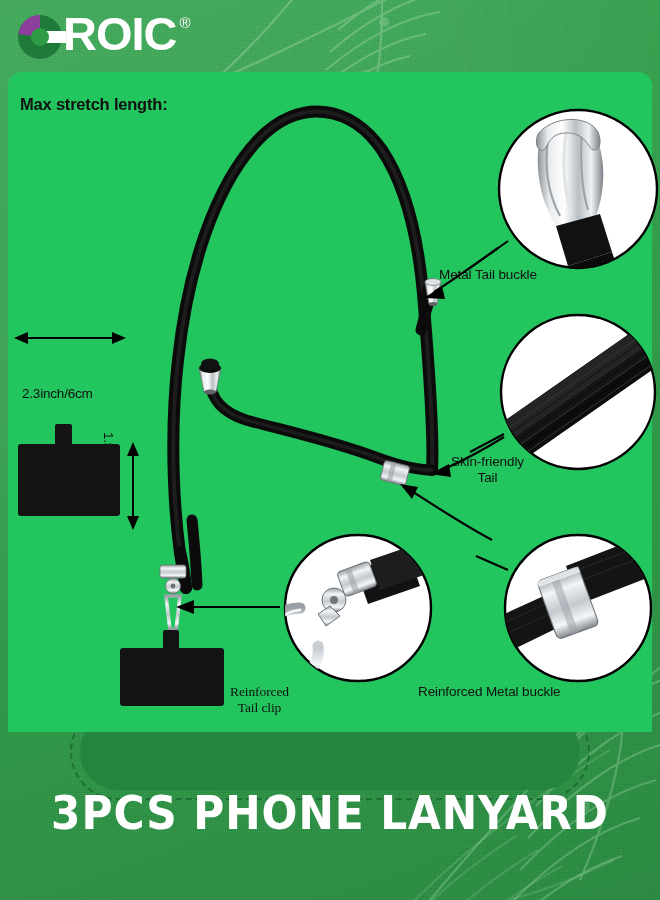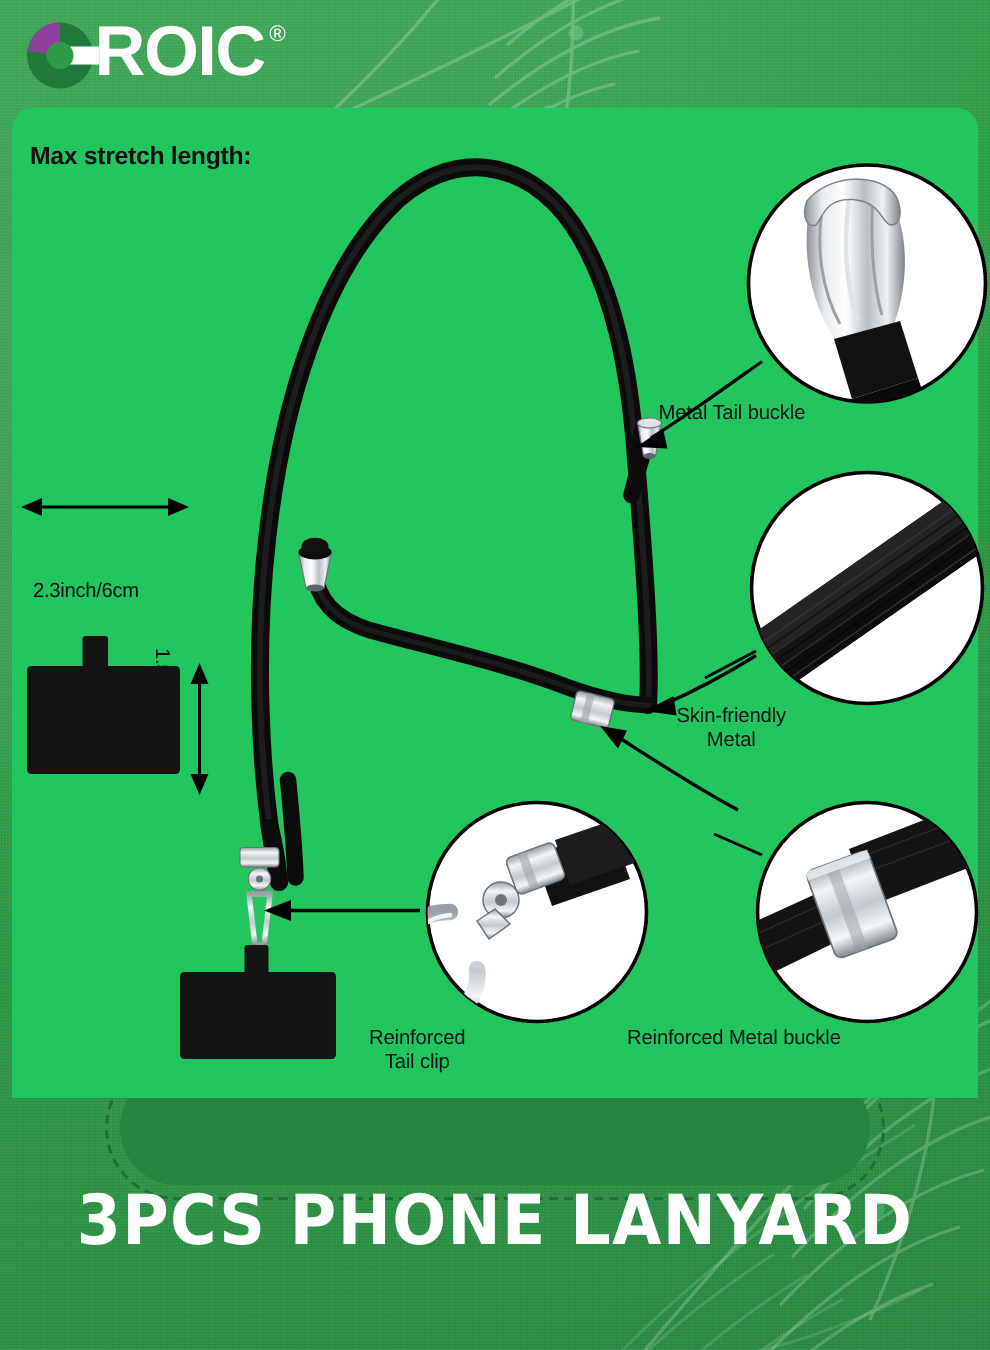--- a/index.html
+++ b/index.html
@@ -76,22 +76,22 @@
     transform:rotate(90deg); transform-origin:left top;
     white-space:nowrap;
   }
 
   .callout-label {
     position:absolute; font-size:13.5px; color:#111;
     text-align:center; line-height:1.22; letter-spacing:-.1px;
     white-space:nowrap;
   }
   .cl-tail   { left:431px; top:195px; }
-  .cl-nylon  { left:443px; top:397px; }
-  .cl-clip   { left:238px; top:612px; }
+  .cl-nylon  { left:443px; top:382px; }
+  .cl-clip   { left:222px; top:612px;font-family:Liberation Serif, serif; }
   .cl-buckle { left:410px; top:612px; }
 
   
   .bottom-band {
     position:absolute; left:0; top:732px; width:660px; height:212px;
     overflow:hidden;
   }
   .pill {
     position:absolute; left:80px; top:-18px;
     width:500px; height:76px;
@@ -190,21 +190,21 @@
     </div>
 
     <div class="dim-w-label">2.3inch/6cm</div>
     <div class="dim-h-label">1.5inch/4cm</div>
 
     <div class="callout-label cl-tail">
       <div>Metal Tail buckle</div>
     </div>
     <div class="callout-label cl-nylon">
       <div>Skin-friendly</div>
-      <div>Metal</div>
+      <div>Tail</div>
     </div>
     <div class="callout-label cl-clip">
       <div>Reinforced</div>
       <div>Tail clip</div>
     </div>
     <div class="callout-label cl-buckle">
       <div>Reinforced Metal buckle</div>
     </div>
   </div>
 

